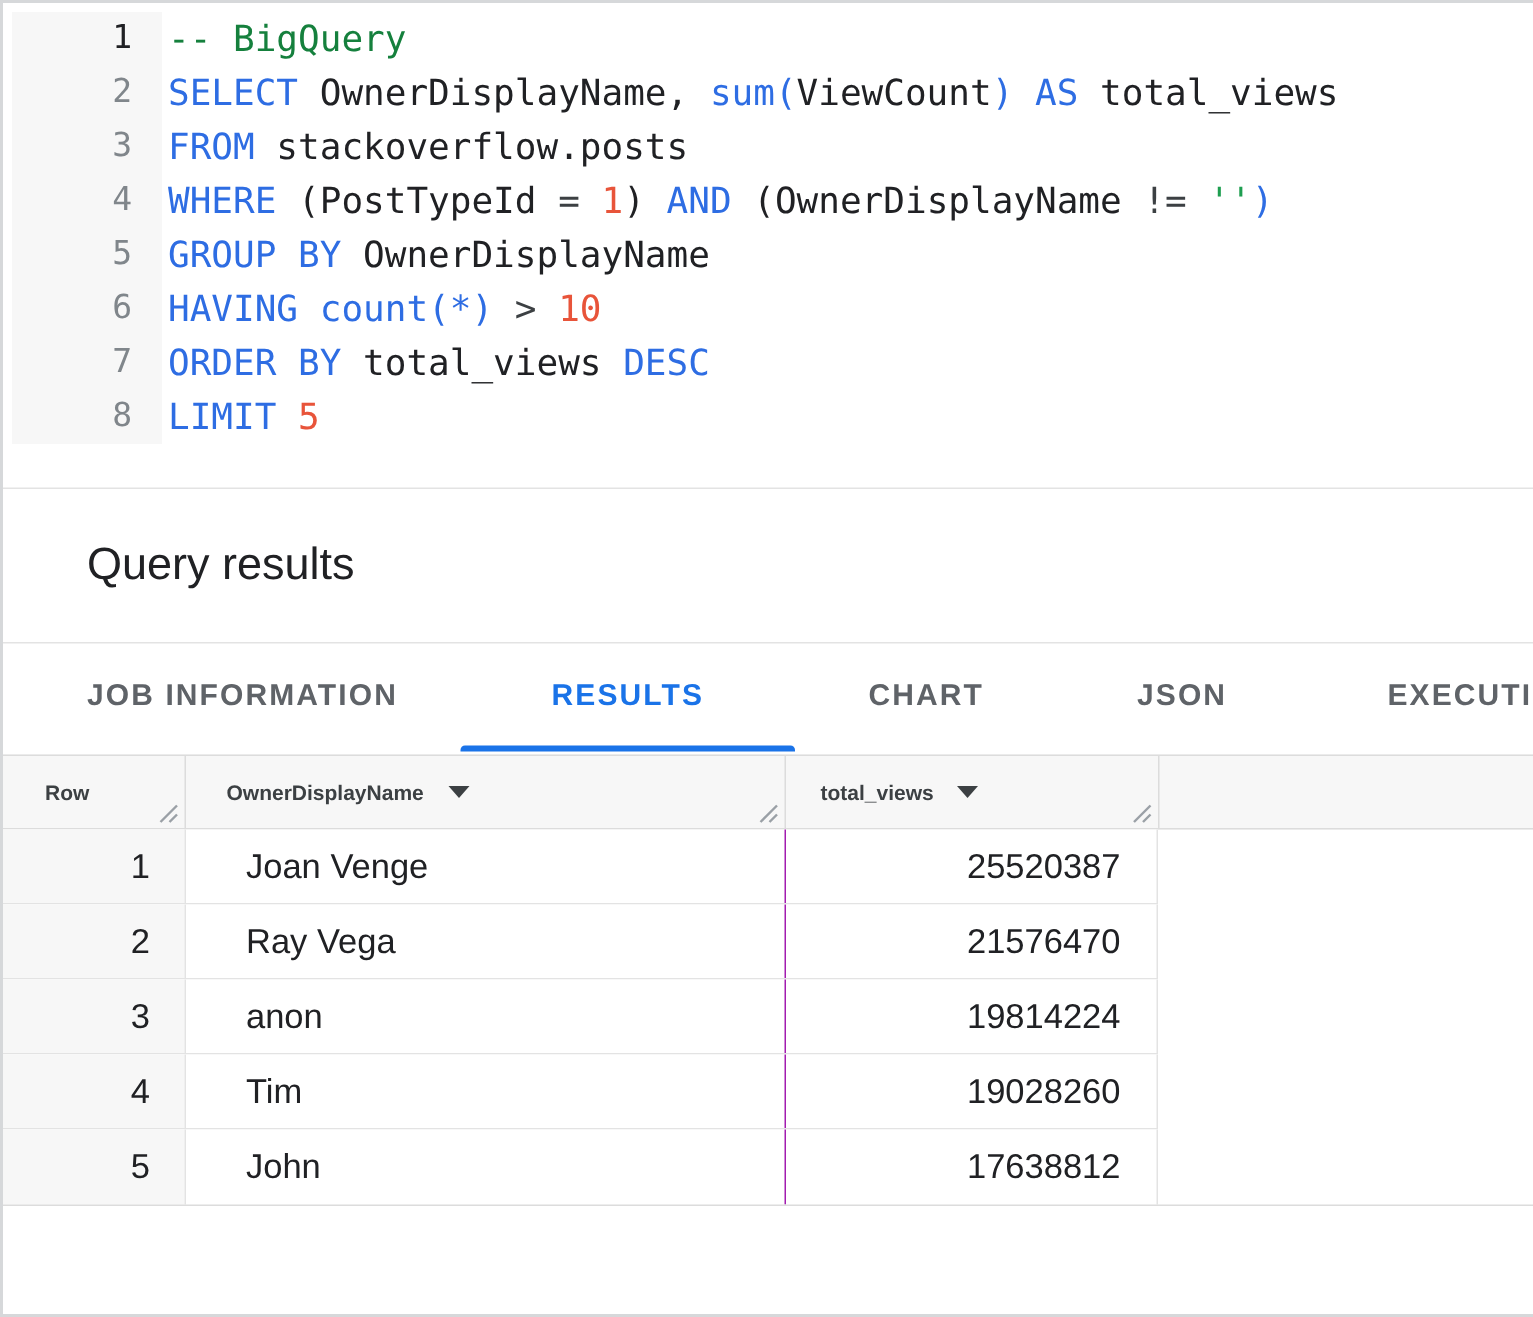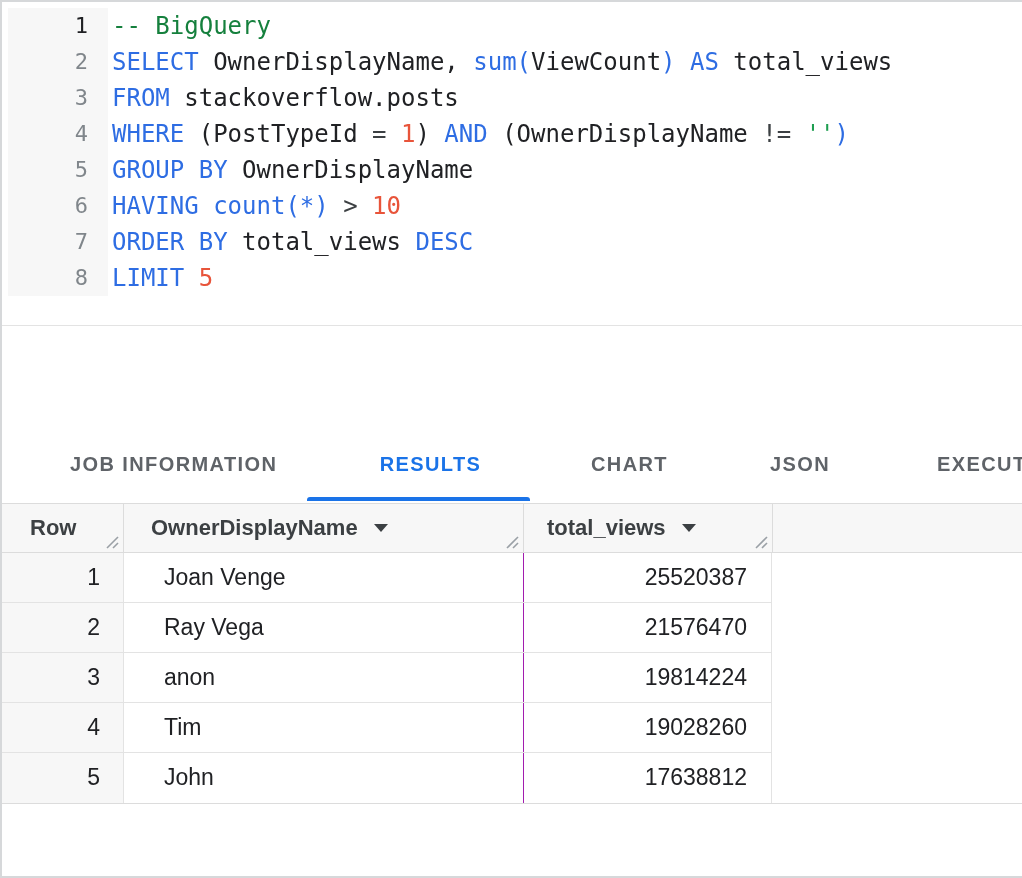--- a/index.html
+++ b/index.html
@@ -20,33 +20,33 @@
   .tk-string{color:#1e9e50;}
   .tk-operator{color:#3c4043;}
   .tk-plain{color:#202124;}
   
   .results-head{position:absolute;top:324px;left:0;width:100%;height:102px;border-bottom:1px solid #e3e3e3;}
   .results-title{position:absolute;left:56px;top:50%;transform:translateY(-50%);
                  font-size:30px;font-weight:400;color:#202124;margin:0;}
   
   .tabs{position:absolute;top:427px;left:0;width:100%;height:74px;}
   .tab{position:absolute;top:0;height:70px;line-height:70px;font-size:20px;font-weight:700;
-       letter-spacing:1.4px;color:#5f6368;white-space:nowrap;cursor:pointer;margin-left:12px;}
+       letter-spacing:1.4px;color:#5f6368;white-space:nowrap;cursor:pointer;}
   .tab-job{left:56px;}
   .tab-results{left:305px;width:223px;text-align:center;color:#1a73e8;}
   .tab-chart{left:577px;}
   .tab-json{left:756px;}
   .tab-exec{left:923px;}
   .tab-indicator{position:absolute;left:305px;bottom:2px;width:223px;height:4px;background:#1a73e8;border-radius:3px 3px 0 0;}
   
   .grid{position:absolute;top:501px;left:0;width:100%;}
   .thead{display:flex;height:50px;box-sizing:border-box;background:#f7f7f7;
          border-top:1px solid #dcdcdc;border-bottom:1px solid #dcdcdc;}
   .th{position:relative;display:flex;align-items:center;box-sizing:border-box;
-      font-size:22px;font-weight:700;color:#3c4043;}
+      font-size:14px;font-weight:700;color:#3c4043;}
   .th-row{width:121px;padding-left:28px;}
   .th-name{width:400px;padding-left:27px;border-left:1px solid #dcdcdc;}
   .th-views{width:249px;padding-left:23px;border-left:1px solid #dcdcdc;}
   .th-empty{flex:1;border-left:1px solid #dcdcdc;}
   .arrow{width:0;height:0;border-left:7px solid transparent;border-right:7px solid transparent;
          border-top:8px solid #3c4043;margin-left:16px;cursor:pointer;}
   .grip{position:absolute;right:4px;bottom:3px;cursor:col-resize;}
   .tr{display:flex;width:770px;height:50px;box-sizing:border-box;border-bottom:1px solid #e3e3e3;background:#fff;}
   .tr.last{border-bottom:none;}
   .td{box-sizing:border-box;line-height:49px;font-size:23px;color:#202124;overflow:hidden;}
@@ -76,20 +76,23 @@
         <div class="cl"><span class="tk-keyword">SELECT</span><span class="tk-plain"> OwnerDisplayName, </span><span class="tk-keyword">sum(</span><span class="tk-plain">ViewCount</span><span class="tk-keyword">)</span><span class="tk-plain"> </span><span class="tk-keyword">AS</span><span class="tk-plain"> total_views</span></div>
         <div class="cl"><span class="tk-keyword">FROM</span><span class="tk-plain"> stackoverflow.posts</span></div>
         <div class="cl"><span class="tk-keyword">WHERE</span><span class="tk-plain"> (PostTypeId </span><span class="tk-operator">=</span><span class="tk-plain"> </span><span class="tk-number">1</span><span class="tk-plain">) </span><span class="tk-keyword">AND</span><span class="tk-plain"> (OwnerDisplayName </span><span class="tk-operator">!=</span><span class="tk-plain"> </span><span class="tk-string">''</span><span class="tk-keyword">)</span></div>
         <div class="cl"><span class="tk-keyword">GROUP BY</span><span class="tk-plain"> OwnerDisplayName</span></div>
         <div class="cl"><span class="tk-keyword">HAVING</span><span class="tk-plain"> </span><span class="tk-keyword">count(*)</span><span class="tk-plain"> </span><span class="tk-operator">&gt;</span><span class="tk-plain"> </span><span class="tk-number">10</span></div>
         <div class="cl"><span class="tk-keyword">ORDER BY</span><span class="tk-plain"> total_views </span><span class="tk-keyword">DESC</span></div>
         <div class="cl"><span class="tk-keyword">LIMIT</span><span class="tk-plain"> </span><span class="tk-number">5</span></div>
       </div>
   </section>
 
+  <section class="results-head">
+    <h1 class="results-title">Query results</h1>
+  </section>
 
   <nav class="tabs">
     <div class="tab tab-job">JOB INFORMATION</div>
     <div class="tab tab-results">RESULTS</div>
     <div class="tab tab-json">JSON</div>
     <div class="tab tab-chart">CHART</div>
     <div class="tab tab-exec">EXECUTION DETAILS</div>
     <div class="tab-indicator"></div>
   </nav>
 

